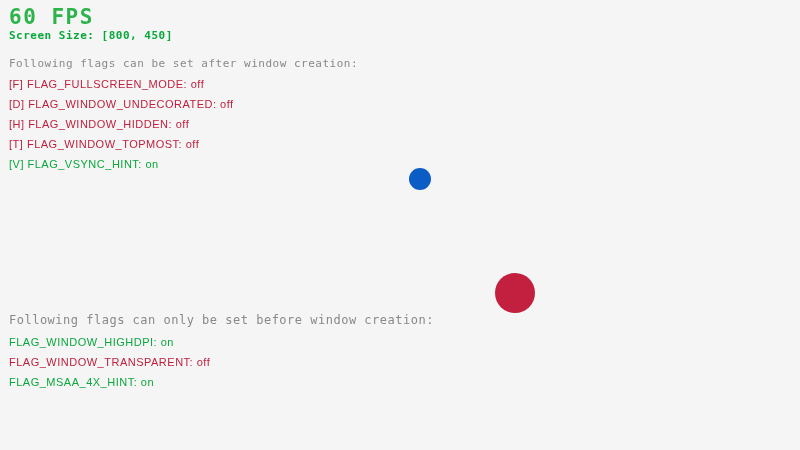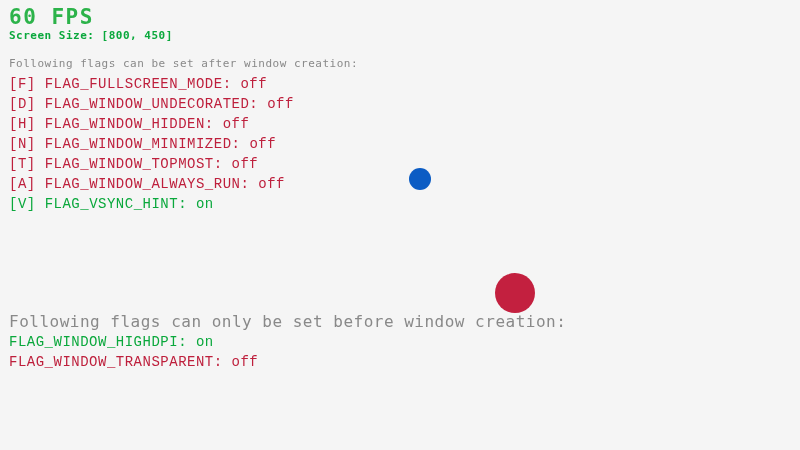--- a/index.html
+++ b/index.html
@@ -51,35 +51,35 @@
   #after-heading {
     left: 9px;
     top: 58px;
     font-size: 11px;
     color: #898989;
   }
 
   #before-heading {
     left: 9px;
     top: 314px;
-    font-size: 16px;
+    font-size: 12px;
     color: #898989;
   }
 
   .flag-list {
     position: absolute;
     left: 9px;
   }
   #after-flags { top: 78px; }
   #before-flags { top: 336px; }
 
   .flag-row {
     height: 20px;
-    font-size: 14px;
-    font-family: Liberation Mono, monospace;
+    font-size: 11px;
+    font-family: Liberation Sans, sans-serif;
     letter-spacing: 0.5px;
     white-space: pre;
     line-height: 12px;
   }
   .flag-row.state-off { color: #be1f3c; }
   .flag-row.state-on  { color: #0aa83c; }
 
   .flag-key,
   .flag-name,
   .flag-value {
@@ -114,30 +114,29 @@
   <div class="txt" id="fps-counter" style="color: rgb(44, 179, 74);">60 FPS</div>
 
   <div class="txt" id="screen-size" style="color: rgb(10, 168, 60);">Screen Size: [800, 450]</div>
 
   <div class="txt" id="after-heading" style="color: rgb(137, 137, 137);">Following flags can be set after window creation:</div>
 
   <div class="flag-list" id="after-flags">
       <div class="flag-row state-off"><span class="flag-key">[F]</span> <span class="flag-name">FLAG_FULLSCREEN_MODE:</span> <span class="flag-value">off</span></div>
       <div class="flag-row state-off"><span class="flag-key">[D]</span> <span class="flag-name">FLAG_WINDOW_UNDECORATED:</span> <span class="flag-value">off</span></div>
       <div class="flag-row state-off"><span class="flag-key">[H]</span> <span class="flag-name">FLAG_WINDOW_HIDDEN:</span> <span class="flag-value">off</span></div>
-      <div class="flag-row state-off"><span class="flag-key">[N]</span> <span class="flag-name">FLAG_WINDOW_MINIMIZED:</span> <span class="flag-value">off</span></div>
       <div class="flag-row state-off"><span class="flag-key">[T]</span> <span class="flag-name">FLAG_WINDOW_TOPMOST:</span> <span class="flag-value">off</span></div>
-      <div class="flag-row state-off"><span class="flag-key">[A]</span> <span class="flag-name">FLAG_WINDOW_ALWAYS_RUN:</span> <span class="flag-value">off</span></div>
       <div class="flag-row state-on"><span class="flag-key">[V]</span> <span class="flag-name">FLAG_VSYNC_HINT:</span> <span class="flag-value">on</span></div>
     </div>
 
   <div class="txt" id="before-heading" style="color: rgb(137, 137, 137);">Following flags can only be set before window creation:</div>
 
   <div class="flag-list" id="before-flags">
       <div class="flag-row state-on"><span class="flag-name">FLAG_WINDOW_HIGHDPI:</span> <span class="flag-value">on</span></div>
       <div class="flag-row state-off"><span class="flag-name">FLAG_WINDOW_TRANSPARENT:</span> <span class="flag-value">off</span></div>
+      <div class="flag-row state-on"><span class="flag-name">FLAG_MSAA_4X_HINT:</span> <span class="flag-value">on</span></div>
     </div>
 
   <div class="shape-circle" id="blue-circle" style="left: 409px; top: 168px; width: 22px; height: 22px; background: rgb(11, 92, 196);"></div>
 
   <div class="shape-circle" id="red-circle" style="left: 495px; top: 273px; width: 40px; height: 40px; background: rgb(195, 32, 63);"></div>
 
 </div>
 
 </body></html>

